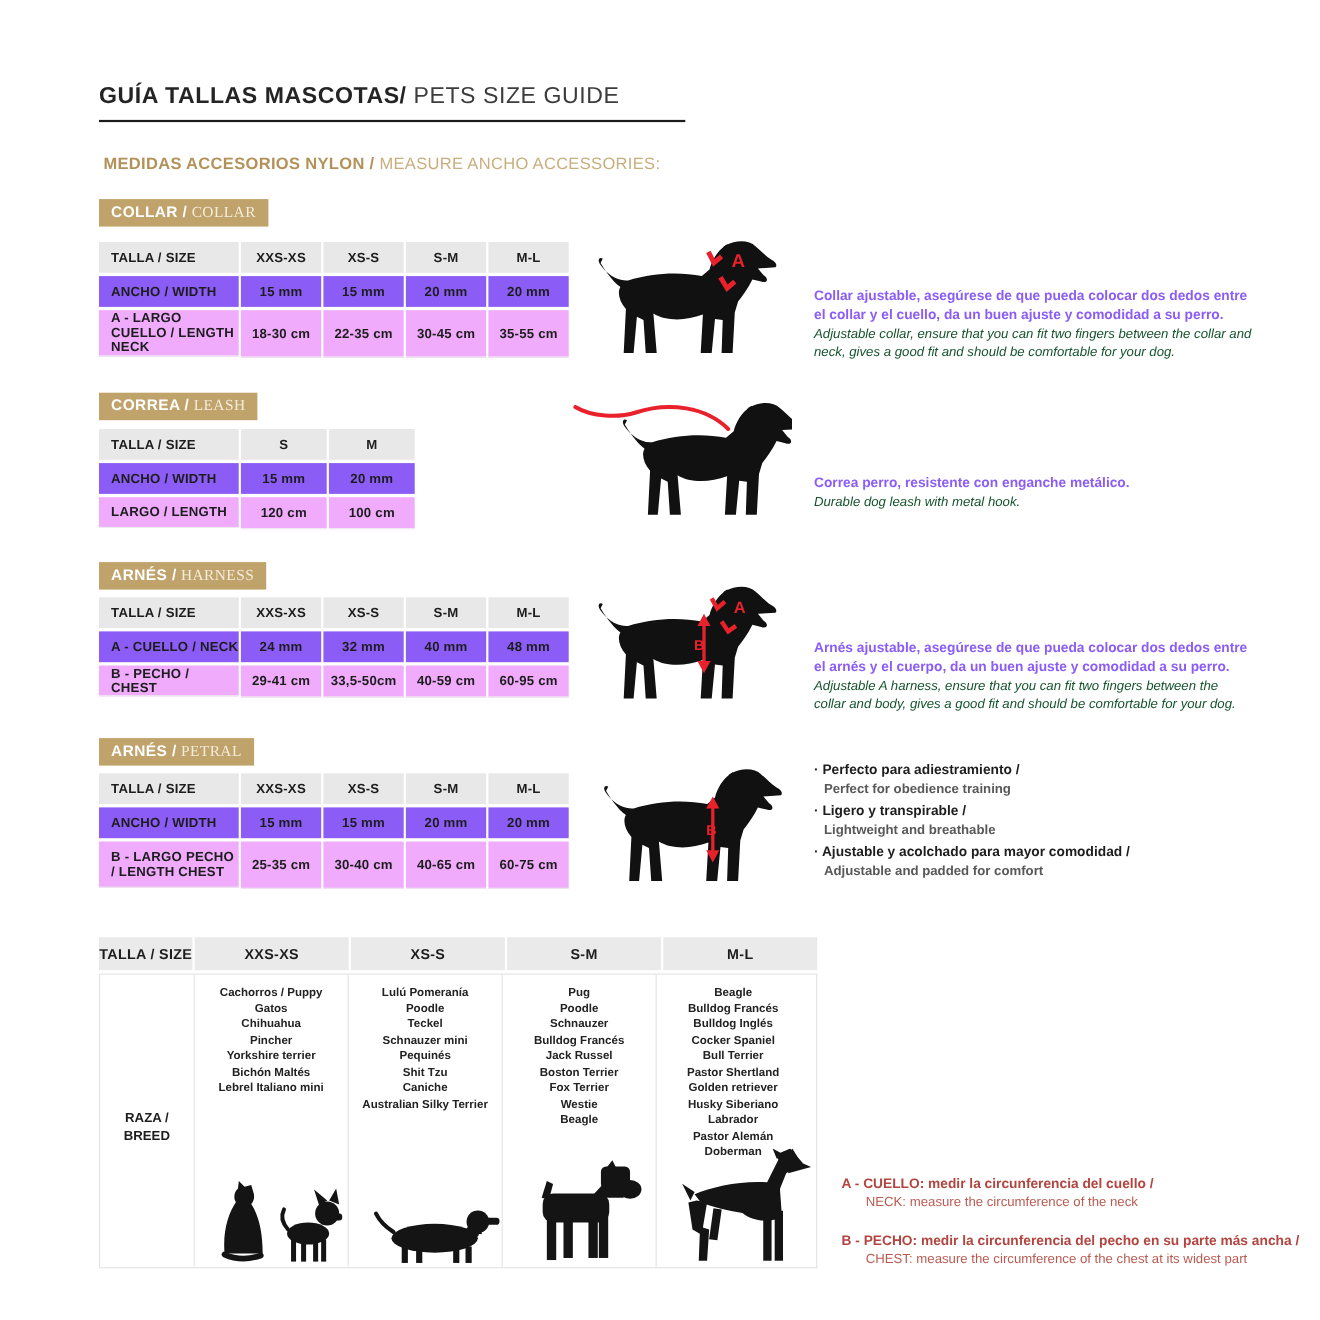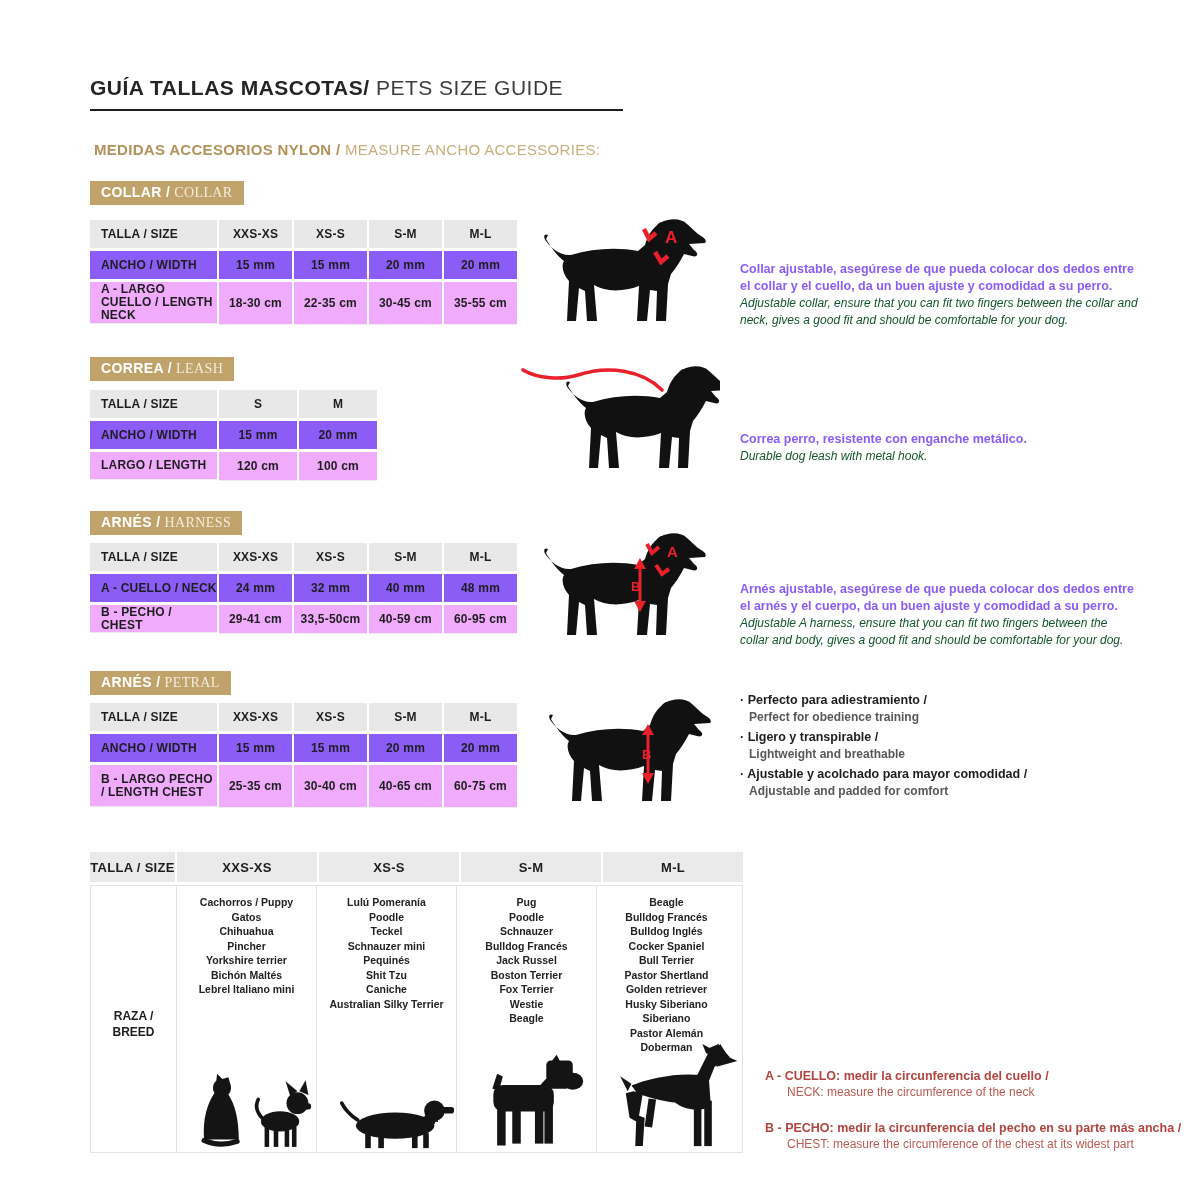--- a/index.html
+++ b/index.html
@@ -305,21 +305,21 @@
         <div class="breed-col" style="width: 140px;">
           <ul>
             <li>Beagle</li>
             <li>Bulldog Francés</li>
             <li>Bulldog Inglés</li>
             <li>Cocker Spaniel</li>
             <li>Bull Terrier</li>
             <li>Pastor Shertland</li>
             <li>Golden retriever</li>
             <li>Husky Siberiano</li>
-            <li>Siberiano</li>
+            <li>Labrador</li>
             <li>Pastor Alemán</li>
             <li>Doberman</li>
           </ul>
         </div>
       </div>
 
     <div class="abs" style="left:102px;top:218px;">
       <svg width="52" height="82" viewBox="0 0 60 90">
         <path fill="#141414" d="M14,78 C12,54 18,36 26,24 C23,20 24,13 28,10 L29,2 L35,8 L42,6 L44,13 C46,18 45,23 42,26 C50,38 54,56 54,78 Z"></path>
         <path d="M14,79 Q32,87 52,80" stroke="#141414" stroke-width="6" fill="none" stroke-linecap="round"></path>

